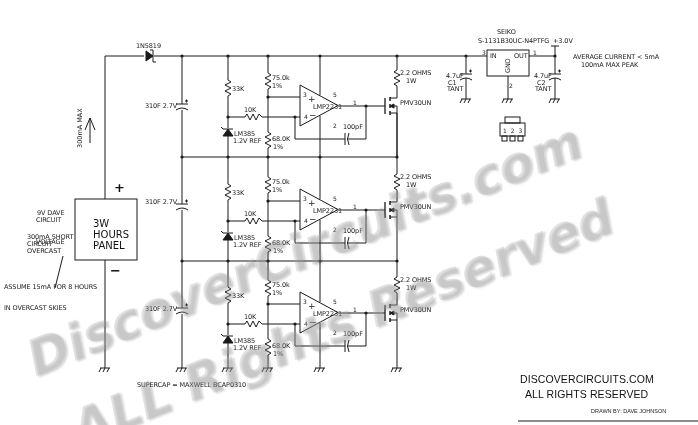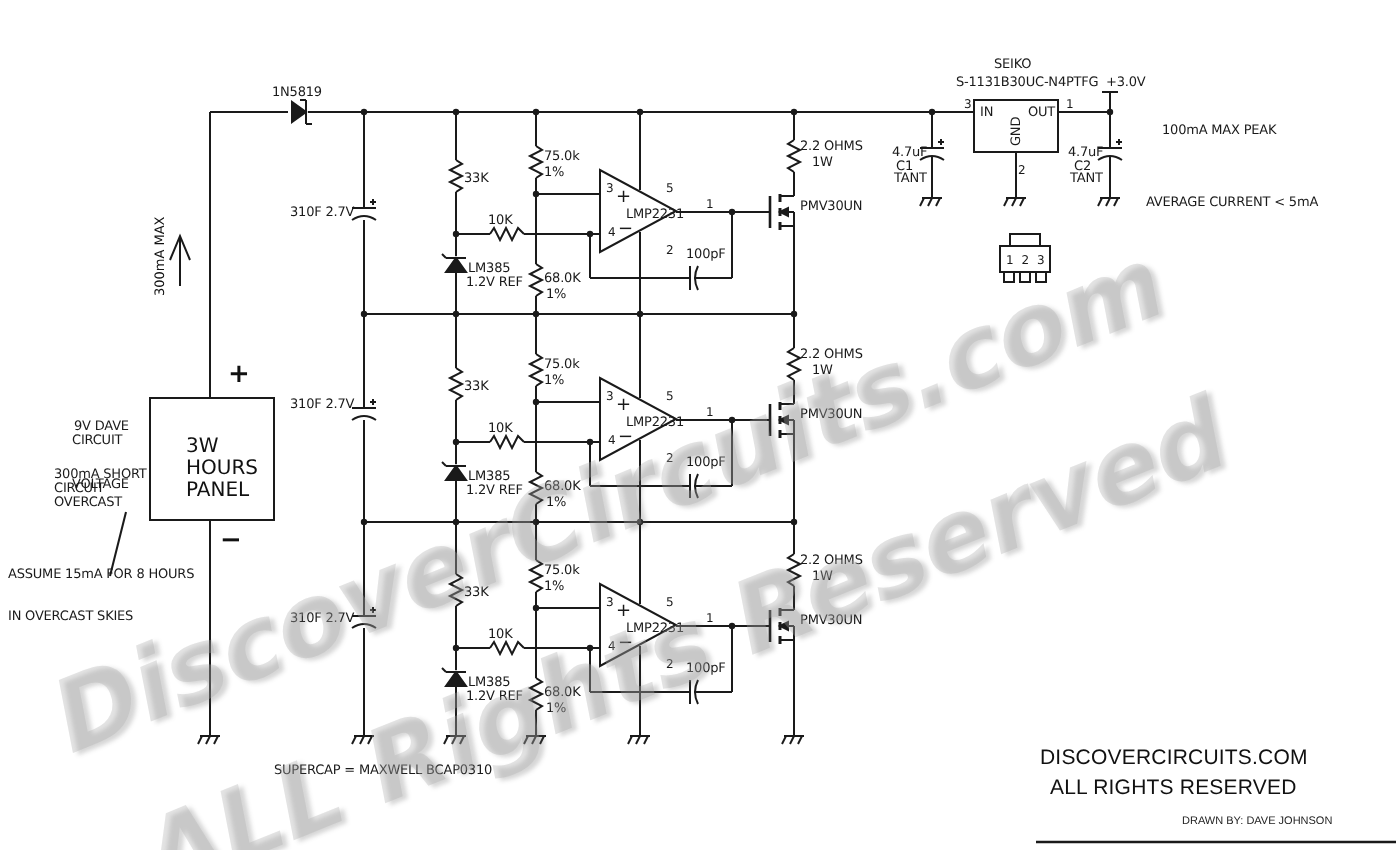--- a/index.html
+++ b/index.html
@@ -441,21 +441,21 @@
 <span class="lbl pin" style="left:482px;top:49px;">3</span>
 <span class="lbl pin" style="left:533px;top:49px;">1</span>
 <span class="lbl pin" style="left:509px;top:82px;">2</span>
 <span class="lbl" style="left:446px;top:73px;">4.7uF</span>
 <span class="lbl" style="left:448px;top:80px;">C1</span>
 <span class="lbl" style="left:447px;top:86px;">TANT</span>
 <span class="lbl" style="left:534px;top:73px;">4.7uF</span>
 <span class="lbl" style="left:537px;top:80px;">C2</span>
 <span class="lbl" style="left:535px;top:86px;">TANT</span>
 <span class="lbl pin" style="left:503px;top:127px;letter-spacing:1px;">1 2 3</span>
-<span class="lbl" style="left:573px;top:54px;margin-top:44px;">AVERAGE CURRENT &lt; 5mA</span>
+<span class="lbl" style="left:573px;top:54px;">AVERAGE CURRENT &lt; 5mA</span>
 <span class="lbl" style="left:581px;top:62px;">100mA MAX PEAK</span>
 
 <span class="credit" style="left:520px;top:373px;">DISCOVERCIRCUITS.COM</span>
 <span class="credit" style="left:525px;top:388px;">ALL RIGHTS RESERVED</span>
 <span class="credit-small" style="left:591px;top:408px;">DRAWN BY: DAVE JOHNSON</span>
 
 <span class="wm" style="left:40px;top:330px;font-size:50px;transform:rotate(-22deg);">DiscoverCircuits.com</span>
 <span class="wm" style="left:85px;top:400px;font-size:50px;transform:rotate(-22deg);">ALL Rights Reserved</span>
 
 </div>

